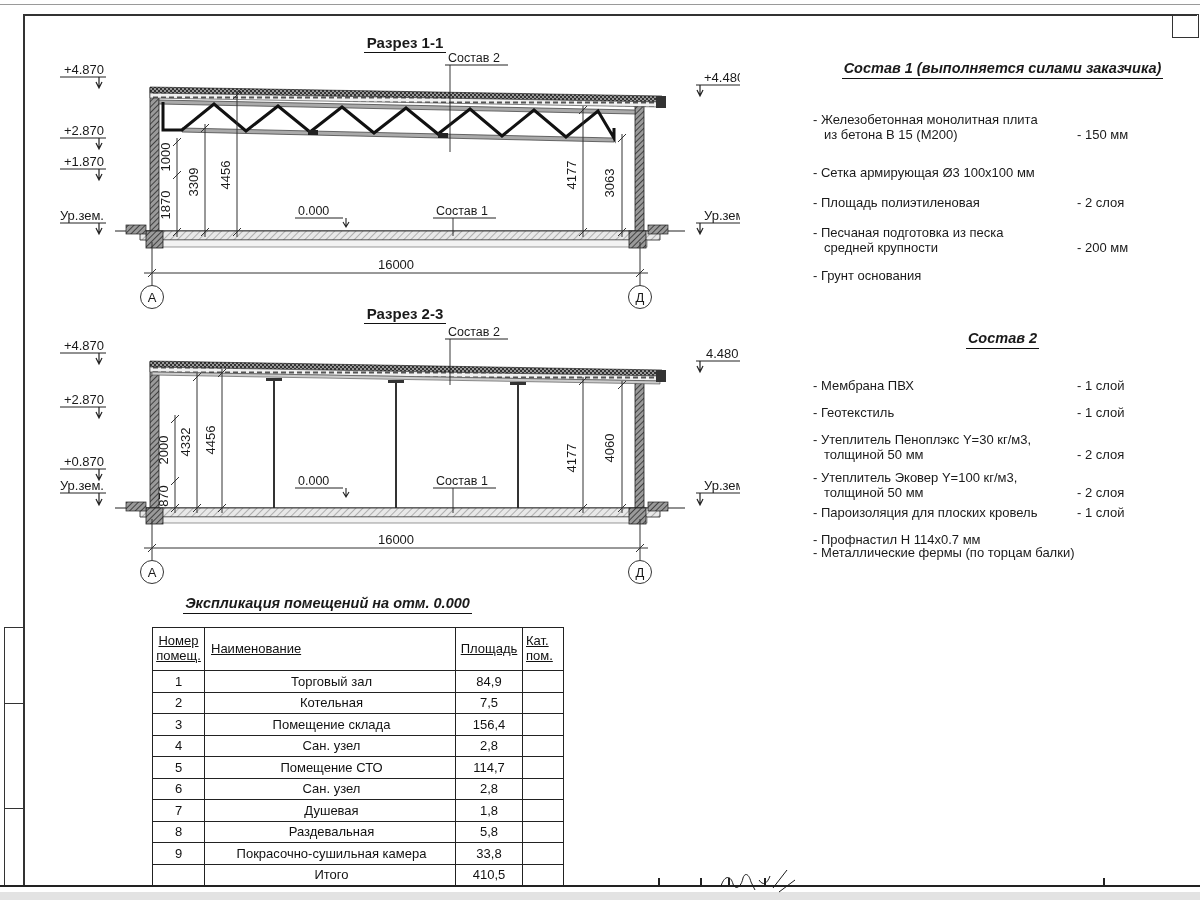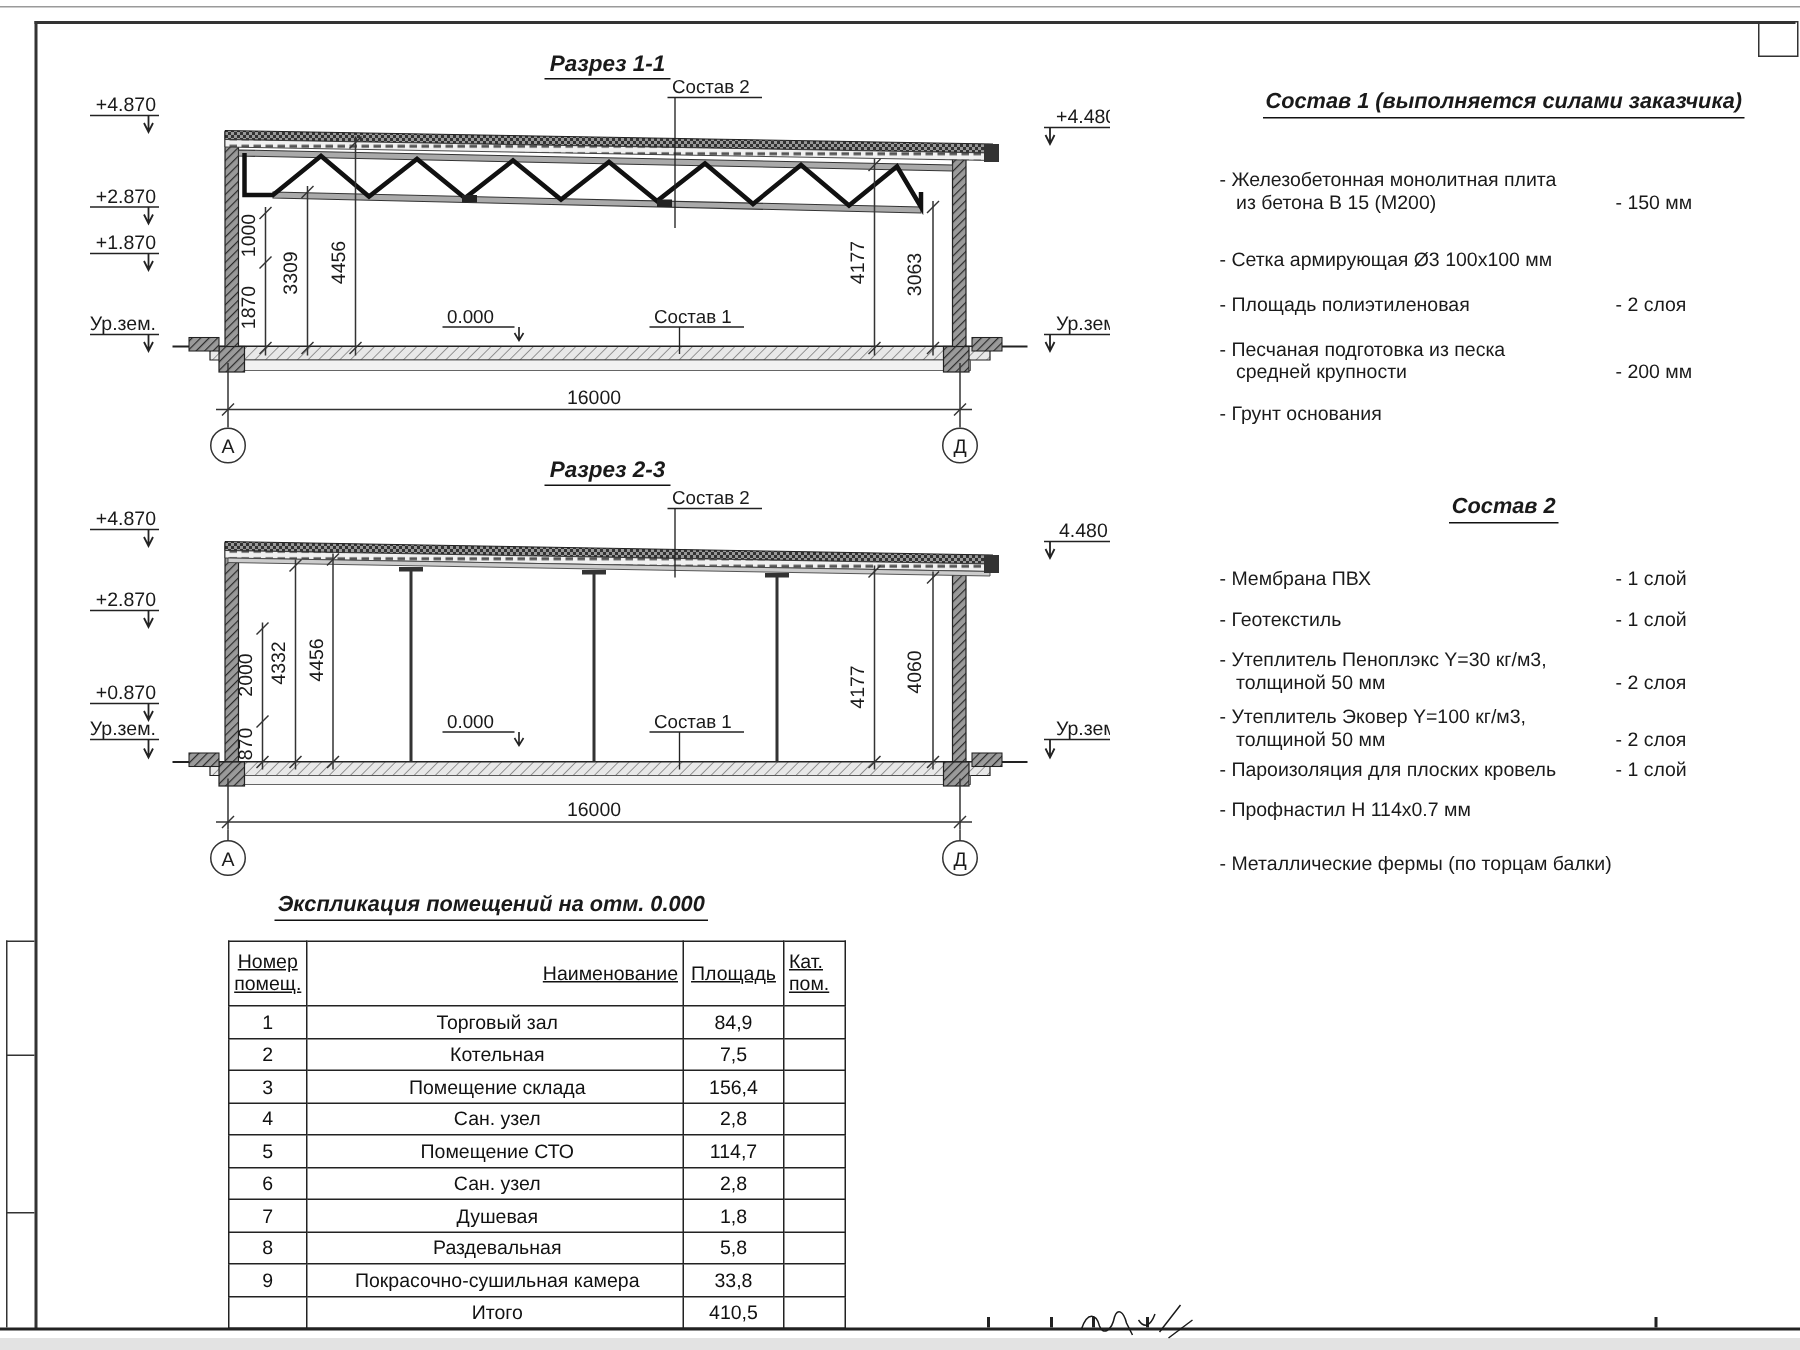--- a/index.html
+++ b/index.html
@@ -10,21 +10,21 @@
   .topline{left:0;top:4px;width:1200px;height:0;border-top:1px solid #9a9a9a;}
   .frametop{left:23px;top:14px;width:1174px;height:0;border-top:2px solid #333;}
   .frameleft{left:23px;top:14px;width:0;height:872px;border-left:2px solid #333;}
   .framebottom{left:0;top:885px;width:1200px;height:0;border-top:2px solid #222;}
   .trbox{left:1172px;top:14px;width:25px;height:22px;border:1.5px solid #333;}
   .lbox-v{left:4px;top:627px;width:0;height:258px;border-left:1.5px solid #333;}
   .lbox-h{left:4px;width:19px;height:0;border-top:1.5px solid #333;}
   .graystrip{left:0;top:892px;width:1200px;height:8px;background:#e3e3e3;}
   .btick{top:878px;width:1.5px;height:7px;background:#222;}
   
-  .h-title{font-size:15px;font-weight:bold;font-style:italic;text-align:center;}
+  .h-title{font-size:15px;font-weight:bold;text-align:center;}
   .h-title span{display:inline-block;border-bottom:1.5px solid #111;padding:0 3px 1px 3px;}
   .h-small{font-size:14.5px;font-weight:bold;font-style:italic;text-align:center;}
   .h-small span{display:inline-block;border-bottom:1.5px solid #111;padding:0 2px 2px 2px;}
   
   .mlist{position:absolute;width:395px;font-size:13px;line-height:15px;}
   .ml-title{position:absolute;top:6px;left:0;right:0;}
   .ml-item{position:absolute;left:8px;right:0;}
   .ml-text{max-width:268px;}
   .ml-ind{padding-left:11px;}
   .ml-val{position:absolute;left:264px;bottom:0;white-space:nowrap;}
@@ -390,35 +390,35 @@
           <div>- Пароизоляция для плоских кровель</div>
         </div>
       <span class="ml-val">- 1 слой</span>
     </div>
     <div class="ml-item" style="top:207px">
       <div class="ml-text">
           <div>- Профнастил Н 114х0.7 мм</div>
         </div>
       <span class="ml-val"></span>
     </div>
-    <div class="ml-item" style="top:243px">
+    <div class="ml-item" style="top:220px">
       <div class="ml-text">
           <div>- Металлические фермы (по торцам балки)</div>
         </div>
       <span class="ml-val"></span>
     </div>
   </div>
 
   <div class="abs h-small" style="left:150px;top:595px;width:355px"><span>Экспликация помещений на отм. 0.000</span></div>
 
   <table class="expl">
     <tbody>
         <tr class="hd">
       <th class="c-num">Номер помещ.</th>
-      <th class="c-name" style="text-align:right">Наименование</th>
+      <th class="c-name" style="text-align:left">Наименование</th>
       <th class="c-area">Площадь</th>
       <th class="c-cat">Кат. пом.</th>
     </tr>
     <tr class="r">
           <td class="c-num">1</td>
           <td class="c-name">Торговый зал</td>
           <td class="c-area">84,9</td>
           <td class="c-cat"></td>
         </tr>
     <tr class="r">

